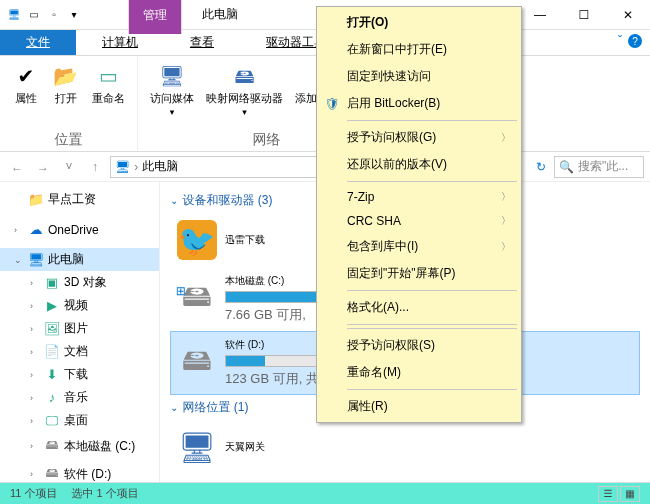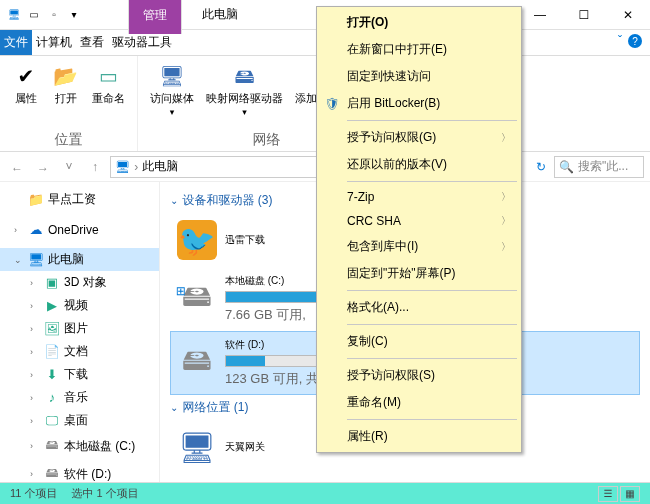--- a/index.html
+++ b/index.html
@@ -10,21 +10,21 @@
 .titlebar-icons span { width: 16px; height: 16px; display: inline-flex; align-items: center; justify-content: center; font-size: 10px; }
 .pc-icon { color: #0078d7; }
 .titlebar-tabs { display: flex; margin-left: 40px; }
 .titlebar-tab { padding: 10px 14px; border: 1px solid #ddd; border-bottom: none; background: #fff; cursor: pointer; }
 .titlebar-tab.active { background: #9d40a3; color: #fff; }
 .titlebar-title { margin-left: 20px; }
 .winctrl { margin-left: auto; display: flex; }
 .winctrl div { width: 44px; height: 28px; display: flex; align-items: center; justify-content: center; cursor: pointer; font-size: 12px; }
 
 .ribbon-tabs { height: 26px; display: flex; align-items: stretch; border-bottom: 1px solid #dcdcdc; position: relative; }
-.ribbon-tab { padding: 4px 4px; cursor: pointer; display: flex; align-items: center; }
+.ribbon-tab { padding: 4px 26px; cursor: pointer; display: flex; align-items: center; text-decoration: underline; }
 .ribbon-tab.file { background: #1979ca; color: #fff; }
 .ribbon-help { position: absolute; right: 8px; top: 4px; color: #0078d7; cursor: pointer; display: flex; gap: 6px; align-items: center; }
 .ribbon-help .q { background: #0078d7; color: #fff; border-radius: 50%; width: 14px; height: 14px; display: inline-flex; align-items: center; justify-content: center; font-size: 10px; }
 
 .ribbon-body { height: 96px; background: #fff; border-bottom: 1px solid #dcdcdc; display: flex; position: relative; }
 .ribbon-group { border-right: 1px solid #eee; padding: 4px 6px 2px 6px; display: flex; flex-direction: column; align-items: center; }
 .ribbon-group-label { font-size: 14px; color: #666; margin-top: auto; text-align: center; }
 .rbtn { display: flex; flex-direction: column; align-items: center; gap: 2px; padding: 2px 6px; cursor: pointer; font-size: 11px; line-height: 1.2; text-align: center; }
 .rbtn .ico { width: 28px; height: 28px; display: flex; align-items: center; justify-content: center; font-size: 20px; }
 .rbig { width: 36px; height: 30px; }
@@ -330,23 +330,20 @@
       <span class="sub">〉</span>
     </div>
   <div class="ctx-item">
       <span>固定到"开始"屏幕(P)</span>
     </div>
   <div class="ctx-sep"></div>
   <div class="ctx-item">
       <span>格式化(A)...</span>
     </div>
   <div class="ctx-sep"></div>
-  <div class="ctx-item">
-      <span>复制(C)</span>
-    </div>
   <div class="ctx-sep"></div>
   <div class="ctx-item">
       <span>授予访问权限(S)</span>
     </div>
   <div class="ctx-item">
       <span>重命名(M)</span>
     </div>
   <div class="ctx-sep"></div>
   <div class="ctx-item">
       <span>属性(R)</span>

